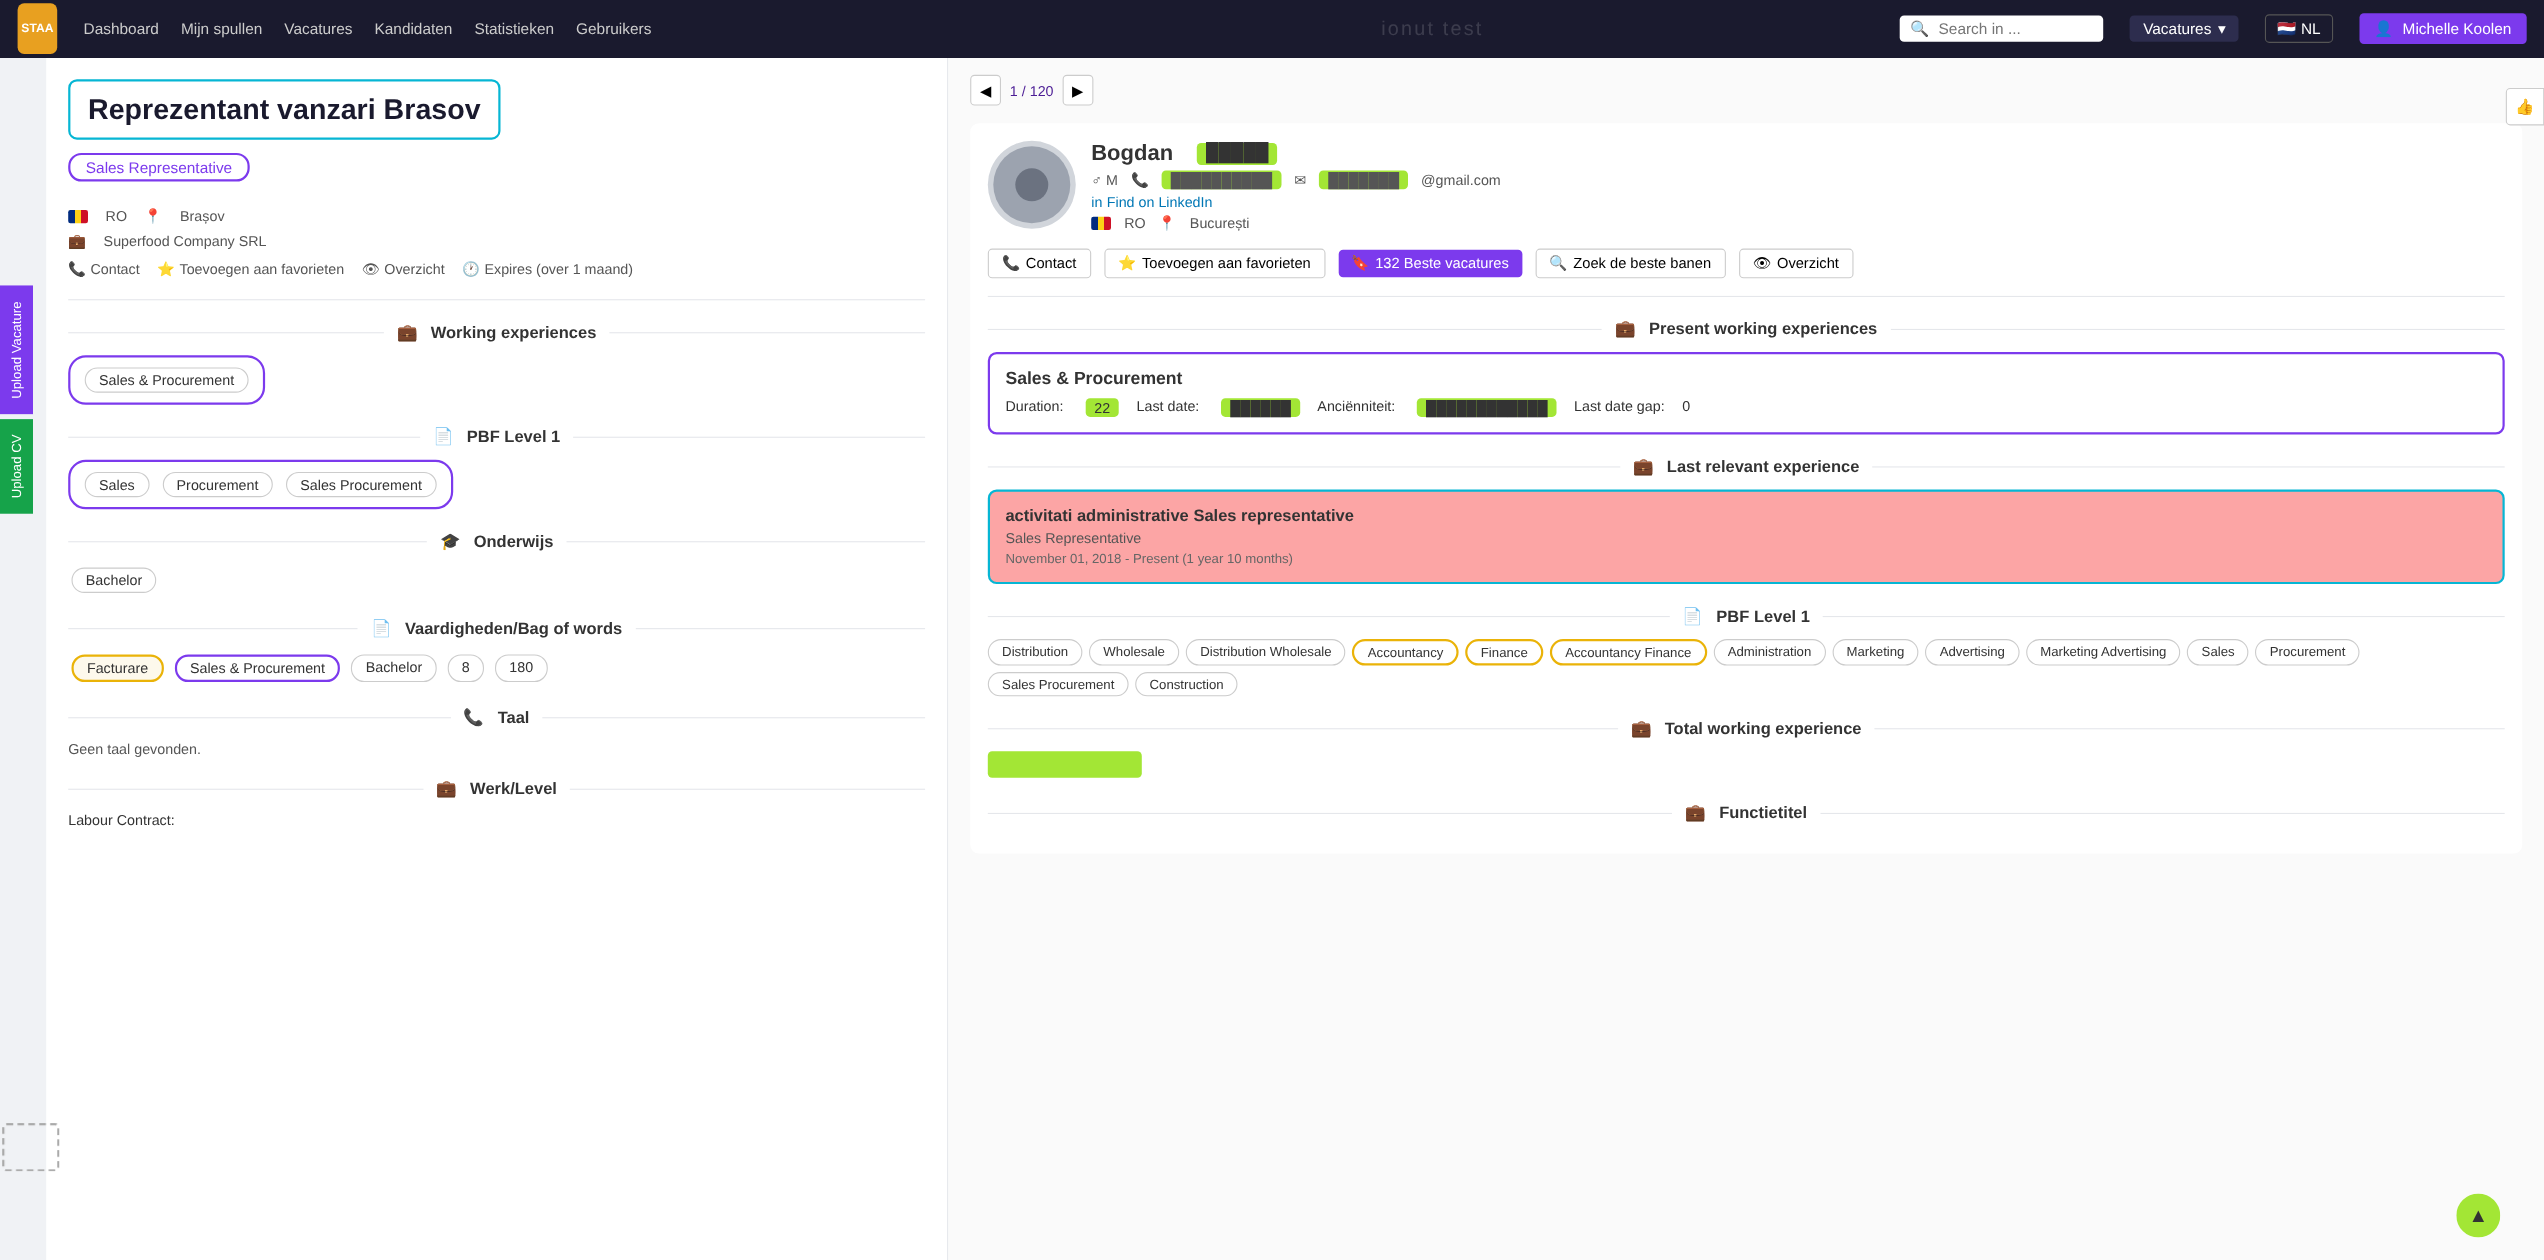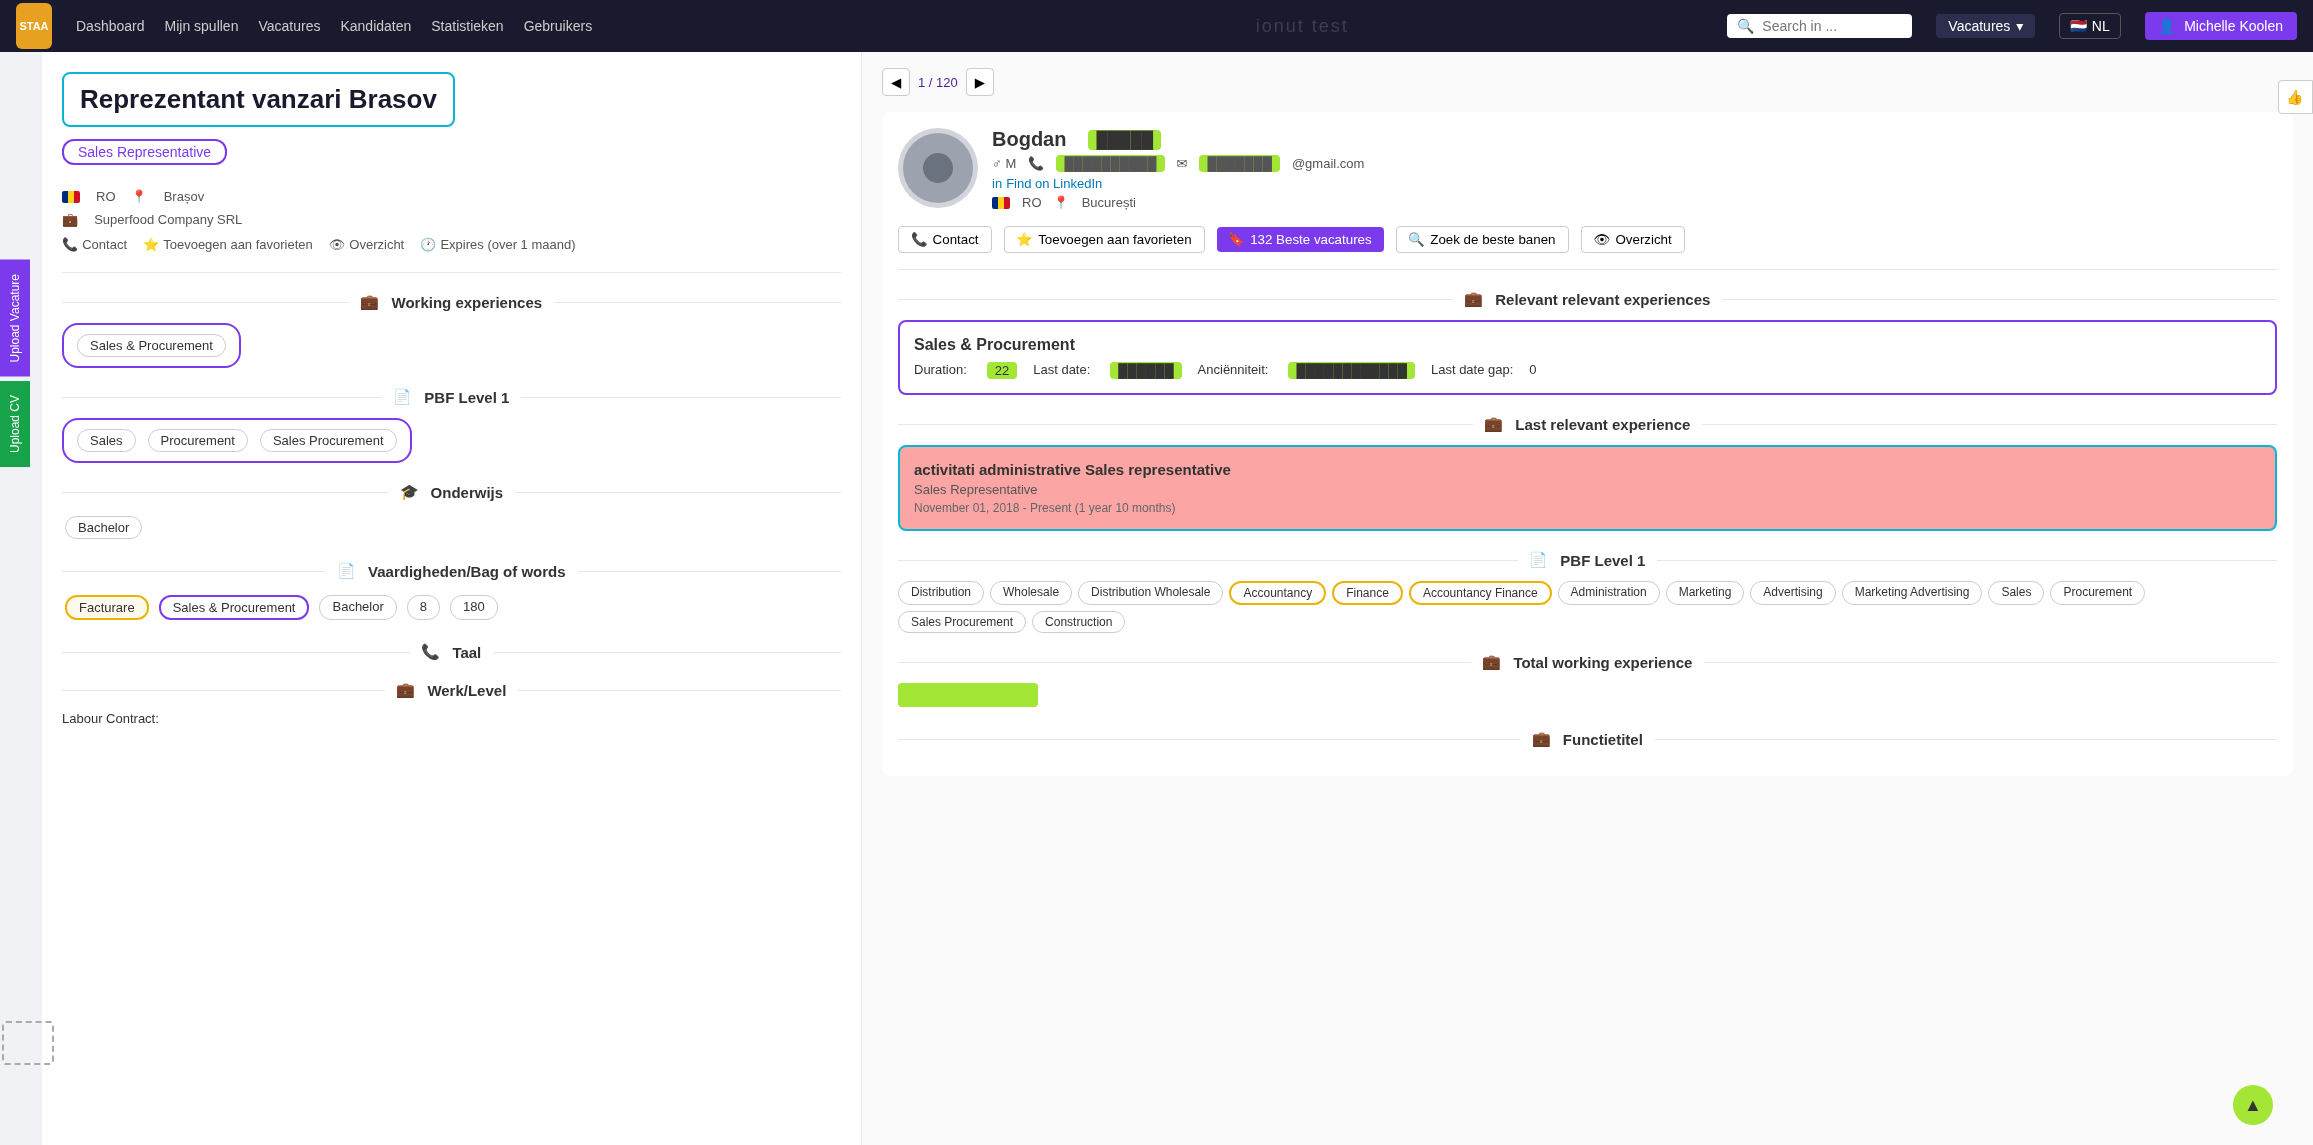--- a/index.html
+++ b/index.html
@@ -215,20 +215,21 @@
       <span class="tag" style="border:2px solid #7c3aed;">Sales &amp; Procurement</span>
       <span class="tag">Bachelor</span>
       <span class="tag">8</span>
       <span class="tag">180</span>
     </div>
 
     <div class="section-divider">
       <span>📞</span>
       <span>Taal</span>
     </div>
+    <div style="margin-bottom:12px; color:#555; font-size:13px;">Geen taal gevonden.</div>
 
     <div class="section-divider">
       <span>💼</span>
       <span>Werk/Level</span>
     </div>
     <div style="font-size:13px; color:#333;">Labour Contract:</div>
 
   </div>
 
   <div class="candidate-panel" style="padding:16px 20px;">
@@ -281,21 +282,21 @@
         <button class="btn-action">⭐ <span>Toevoegen aan favorieten</span></button>
         <button class="btn-best-vacatures">🔖 <span>132 Beste vacatures</span></button>
         <button class="btn-action">🔍 <span>Zoek de beste banen</span></button>
         <button class="btn-action">👁 <span>Overzicht</span></button>
       </div>
 
       <hr style="border:none; border-top:1px solid #e5e7eb; margin-bottom:14px;">
 
       <div class="section-divider">
         <span>💼</span>
-        <span>Relevant relevant experiences</span>
+        <span>Present working experiences</span>
       </div>
 
       <div class="rel-work-box">
         <div class="rel-work-title">Sales &amp; Procurement</div>
         <div class="rel-work-stats">
           <span>Duration:</span>
           <span class="stat-val">22</span>
           <span>Last date:</span>
           <span class="stat-val">██████</span>
           <span>Anciënniteit:</span>

